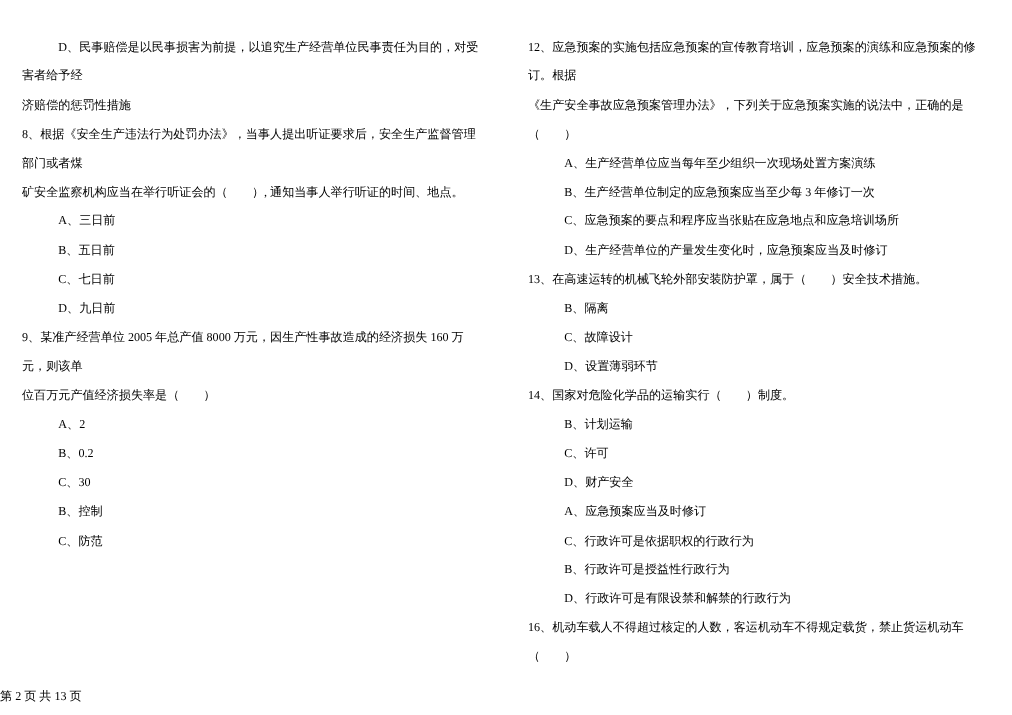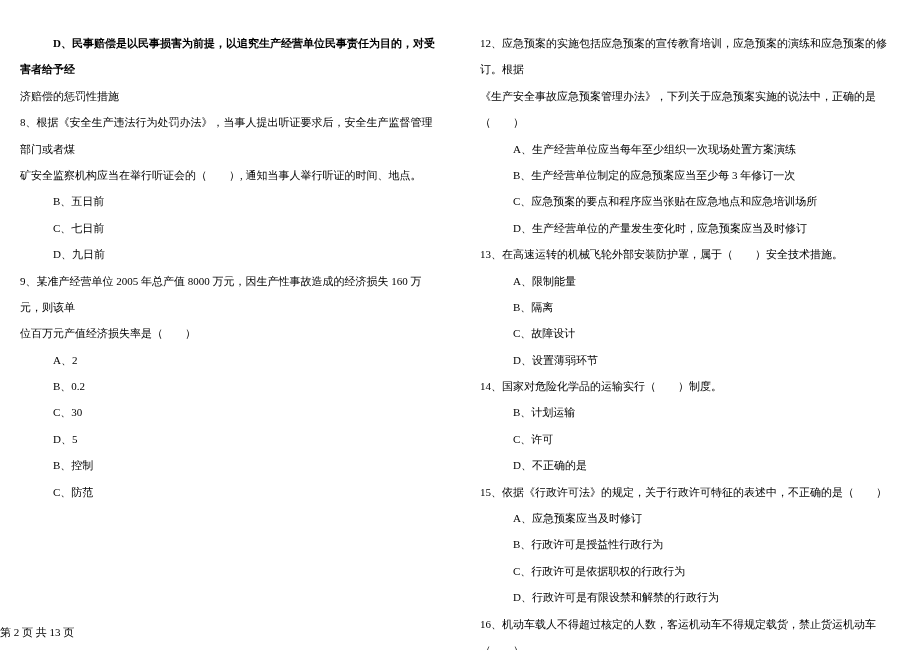--- a/index.html
+++ b/index.html
@@ -32,65 +32,62 @@
     .footer {
       position: absolute;
       bottom: 10px;
       left: 0;
       width: 100%;
       text-align: left;
       font-size: 11px;
     }
     .item-d-start {
       text-indent: 3em;
-      font-weight: bold;
     }
   </style>
 </head>
 <body>
 
 <div class="page-container">
   <div class="column">
     <div class="item-d-start">D、民事赔偿是以民事损害为前提，以追究生产经营单位民事责任为目的，对受害者给予经</div>
     <div>济赔偿的惩罚性措施</div>
     <div>8、根据《安全生产违法行为处罚办法》，当事人提出听证要求后，安全生产监督管理部门或者煤</div>
     <div>矿安全监察机构应当在举行听证会的（　　）,  通知当事人举行听证的时间、地点。</div>
+    <div class="option">A、三日前</div>
     <div class="option">B、五日前</div>
     <div class="option">C、七日前</div>
     <div class="option">D、九日前</div>
     <div>9、某准产经营单位 2005 年总产值 8000 万元，因生产性事故造成的经济损失 160 万元，则该单</div>
     <div>位百万元产值经济损失率是（　　）</div>
     <div class="option">A、2</div>
     <div class="option">B、0.2</div>
     <div class="option">C、30</div>
-    <div class="option">D、5</div>
     <div class="option">B、控制</div>
     <div class="option">C、防范</div>
 
   </div>
 
   <div class="column">
     <div>12、应急预案的实施包括应急预案的宣传教育培训，应急预案的演练和应急预案的修订。根据</div>
     <div>《生产安全事故应急预案管理办法》，下列关于应急预案实施的说法中，正确的是（　　）</div>
     <div class="option">A、生产经营单位应当每年至少组织一次现场处置方案演练</div>
     <div class="option">B、生产经营单位制定的应急预案应当至少每 3 年修订一次</div>
     <div class="option">C、应急预案的要点和程序应当张贴在应急地点和应急培训场所</div>
     <div class="option">D、生产经营单位的产量发生变化时，应急预案应当及时修订</div>
     <div>13、在高速运转的机械飞轮外部安装防护罩，属于（　　）安全技术措施。</div>
-    <div class="option">A、限制能量</div>
     <div class="option">B、隔离</div>
     <div class="option">C、故障设计</div>
     <div class="option">D、设置薄弱环节</div>
     <div>14、国家对危险化学品的运输实行（　　）制度。</div>
     <div class="option">B、计划运输</div>
     <div class="option">C、许可</div>
-    <div class="option">D、不正确的是</div>
-    <div>15、依据《行政许可法》的规定，关于行政许可特征的表述中，不正确的是（　　）</div>
+    <div class="option">D、财产安全</div>
     <div class="option">A、应急预案应当及时修订</div>
+    <div class="option">C、行政许可是依据职权的行政行为</div>
     <div class="option">B、行政许可是授益性行政行为</div>
-    <div class="option">C、行政许可是依据职权的行政行为</div>
     <div class="option">D、行政许可是有限设禁和解禁的行政行为</div>
     <div>16、机动车载人不得超过核定的人数，客运机动车不得规定载货，禁止货运机动车（　　）</div>
 
   </div>
 </div>
 
 <div class="footer">第 2 页 共 13 页</div>
 
 </body></html>

